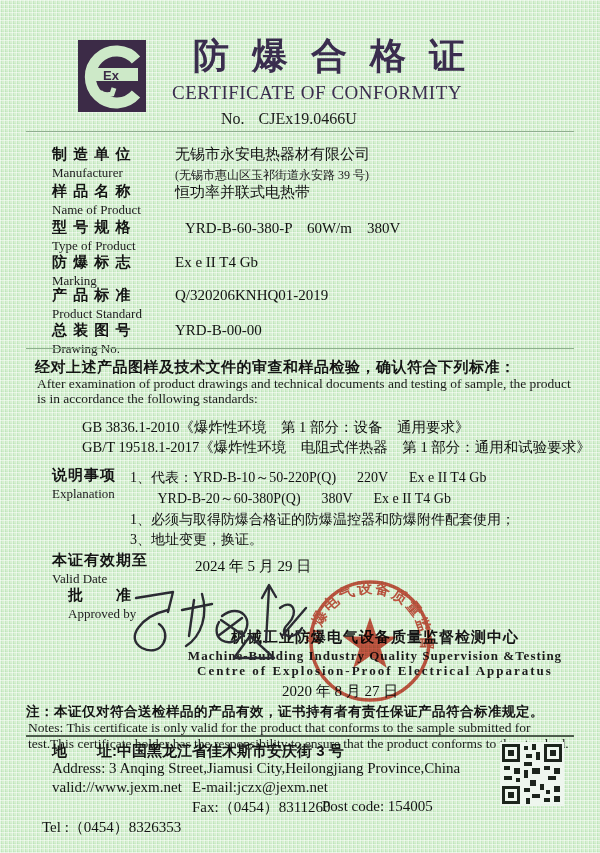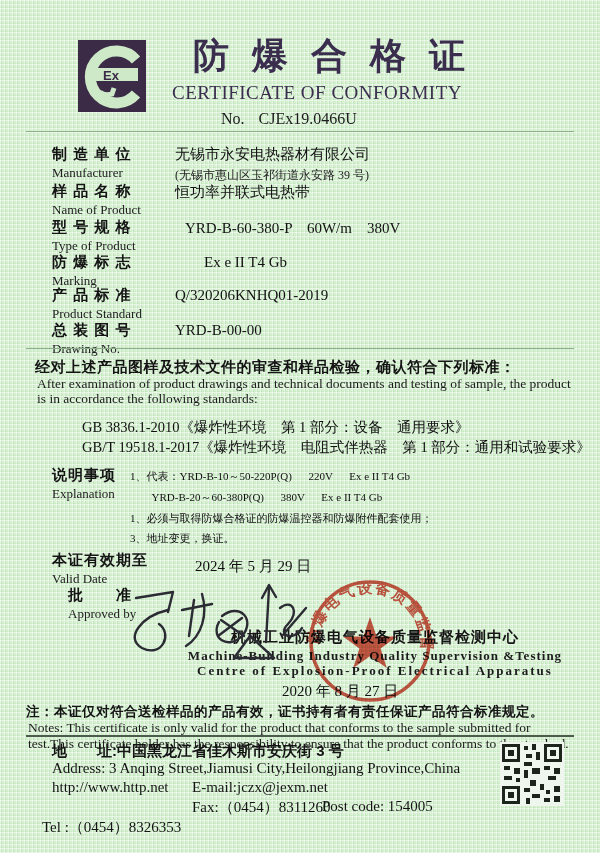--- a/index.html
+++ b/index.html
@@ -25,21 +25,21 @@
   .certno .gap{display:inline-block;width:14px;}
   .rule{height:1px;background:#8fae8f;left:26px;width:548px;}
   .rule-dark{height:2px;background:#4c5c4c;left:26px;width:548px;}
   .flabel-cn{font-size:15px;letter-spacing:1px;}
   .flabel-en{font-size:13px;color:#202020;margin-top:1px;}
   .fvalue{font-size:15px;color:#111;}
   .fvalue2{font-size:12px;color:#222;margin-top:3px;}
   .stmt-cn{font-size:15px;letter-spacing:0.5px;}
   .stmt-en{font-size:13.5px;line-height:16px;color:#1c1c1c;}
   .std{font-size:14.5px;color:#111;}
-  .expl{font-size:11px;color:#111;}
+  .expl{font-size:14px;color:#111;}
   .org-cn{left:145px;top:628px;width:460px;text-align:center;font-size:15px;letter-spacing:1px;}
   .org-en{width:460px;left:145px;text-align:center;font-weight:700;color:#1c1c1c;}
   .notes-cn{font-size:13.5px;letter-spacing:0.5px;}
   .notes-en{font-size:13.5px;line-height:16px;width:546px;color:#1b1b1b;}
   .foot{font-size:15px;color:#141414;}
   svg{display:block;}
 </style>
 </head>
 <body>
 
@@ -80,21 +80,21 @@
   <div class="abs" style="left:52px;top:218px;">
     <div class="cn-bold flabel-cn">型 号 规 格</div>
     <div class="serif flabel-en">Type of Product</div>
   </div>
   <div class="abs fvalue pre" style="left:185px;top:220px;">YRD-B-60-380-P    60W/m    380V</div>
 
   <div class="abs" style="left:52px;top:253px;">
     <div class="cn-bold flabel-cn">防 爆 标 志</div>
     <div class="serif flabel-en">Marking</div>
   </div>
-  <div class="abs fvalue" style="left:175px;top:254px;margin-left:29px;">Ex e II T4 Gb</div>
+  <div class="abs fvalue" style="left:175px;top:254px;">Ex e II T4 Gb</div>
 
   <div class="abs" style="left:52px;top:286px;">
     <div class="cn-bold flabel-cn">产 品 标 准</div>
     <div class="serif flabel-en">Product Standard</div>
   </div>
   <div class="abs fvalue" style="left:175px;top:287px;">Q/320206KNHQ01-2019</div>
 
   <div class="abs" style="left:52px;top:321px;">
     <div class="cn-bold flabel-cn">总 装 图 号</div>
     <div class="serif flabel-en">Drawing No.</div>
@@ -165,21 +165,21 @@
   <div class="abs org-en" style="top:663px;font-size:13px;letter-spacing:2px;z-index:2;">Centre of Explosion-Proof Electrical Apparatus</div>
   <div class="abs fvalue" style="left:282px;top:682px;z-index:2;">2020 年 8 月 27 日</div>
 
   <div class="abs cn-bold notes-cn" style="left:26px;top:703px;">注：本证仅对符合送检样品的产品有效，证书持有者有责任保证产品符合标准规定。</div>
   <div class="abs notes-en" style="left:28px;top:720px;">Notes: This certificate is only valid for the product that conforms to the sample submitted for test.This certificate holder has the responsibility to ensure that the product conforms to the standard.</div>
 
   <div class="abs rule-dark" style="top:735px;"></div>
 
   <div class="abs cn-bold foot" style="left:52px;top:742px;">地　　址:中国黑龙江省佳木斯市安庆街 3 号</div>
   <div class="abs foot" style="left:52px;top:760px;">Address: 3 Anqing Street,Jiamusi City,Heilongjiang Province,China</div>
-  <div class="abs foot" style="left:52px;top:779px;">http://www.http.net</div>
+  <div class="abs foot" style="left:52px;top:779px;">valid://www.jexm.net</div>
   <div class="abs foot" style="left:192px;top:779px;">E-mail:jczx@jexm.net</div>
   <div class="abs foot" style="left:42px;top:798px;margin-top:20px;">Tel :（0454）8326353</div>
   <div class="abs foot" style="left:192px;top:798px;">Fax:（0454）8311260</div>
   <div class="abs foot" style="left:322px;top:798px;">Post code: 154005</div>
 
   <div class="abs" style="left:500px;top:742px;">
     <svg width="64" height="64" viewBox="0 0 64 64">
       <rect width="64" height="64" fill="#eef6ee"></rect>
       <g fill="#1c241c">
         <rect x="2" y="2" width="18" height="18"></rect>

